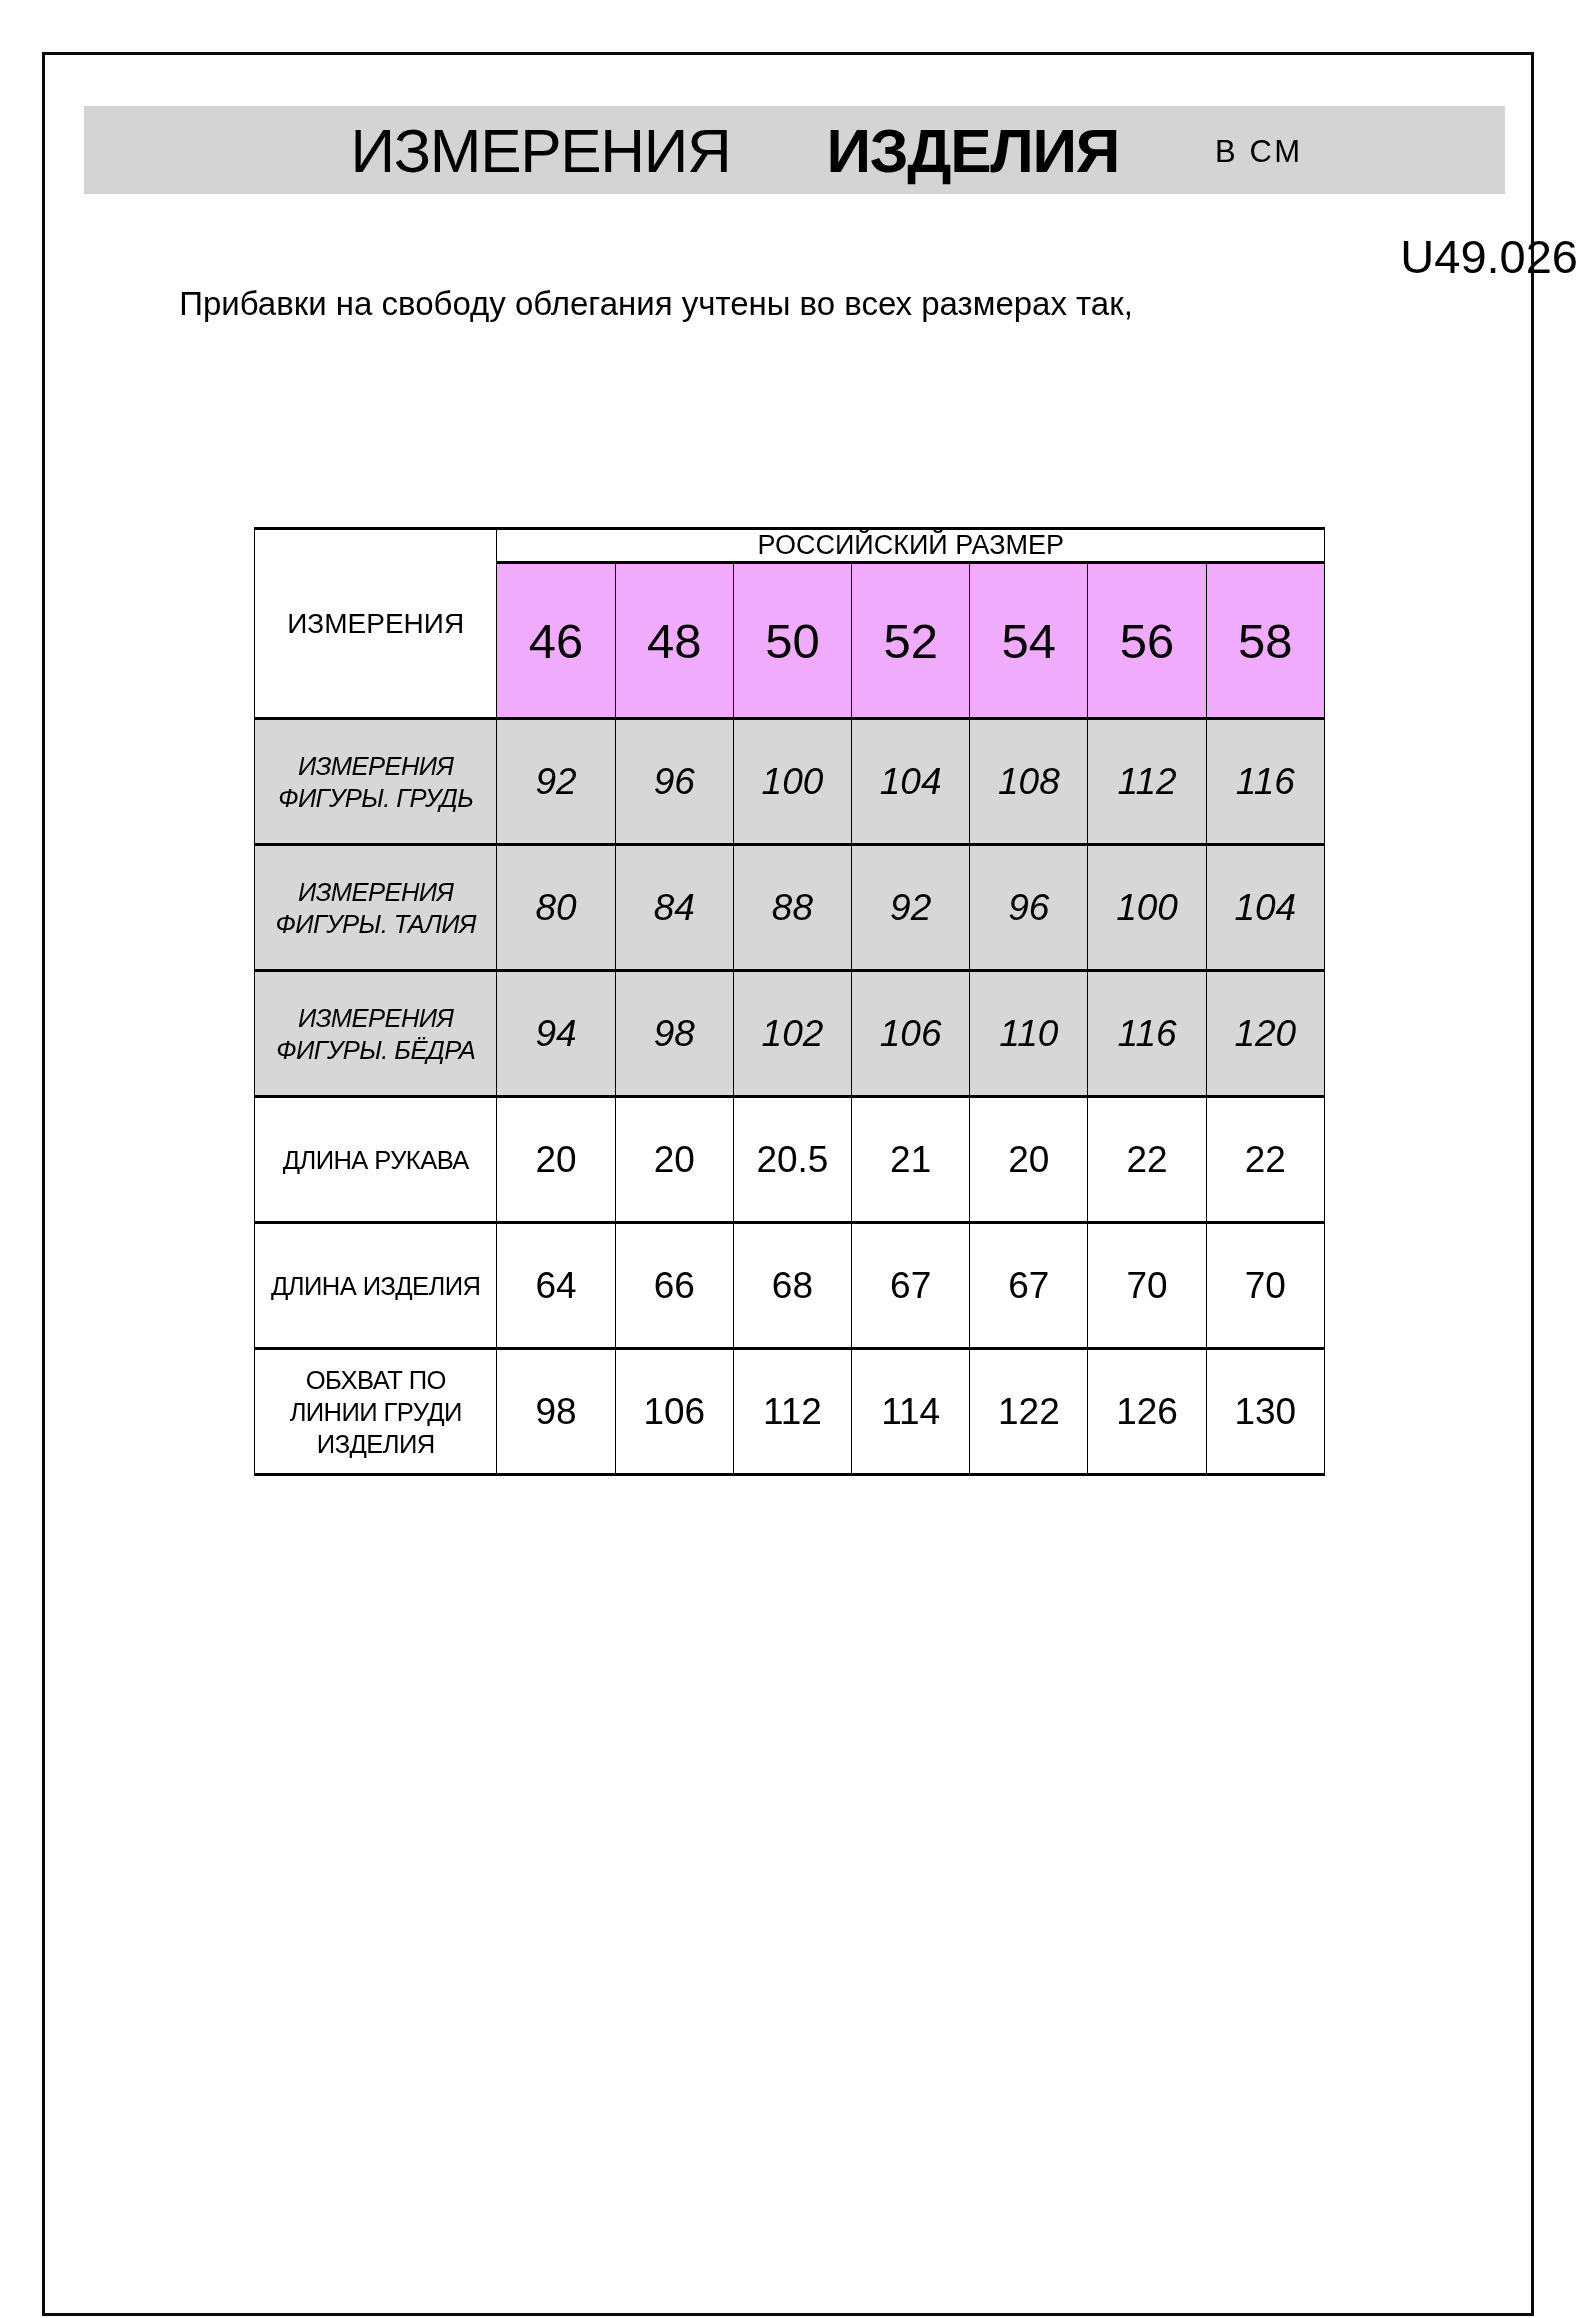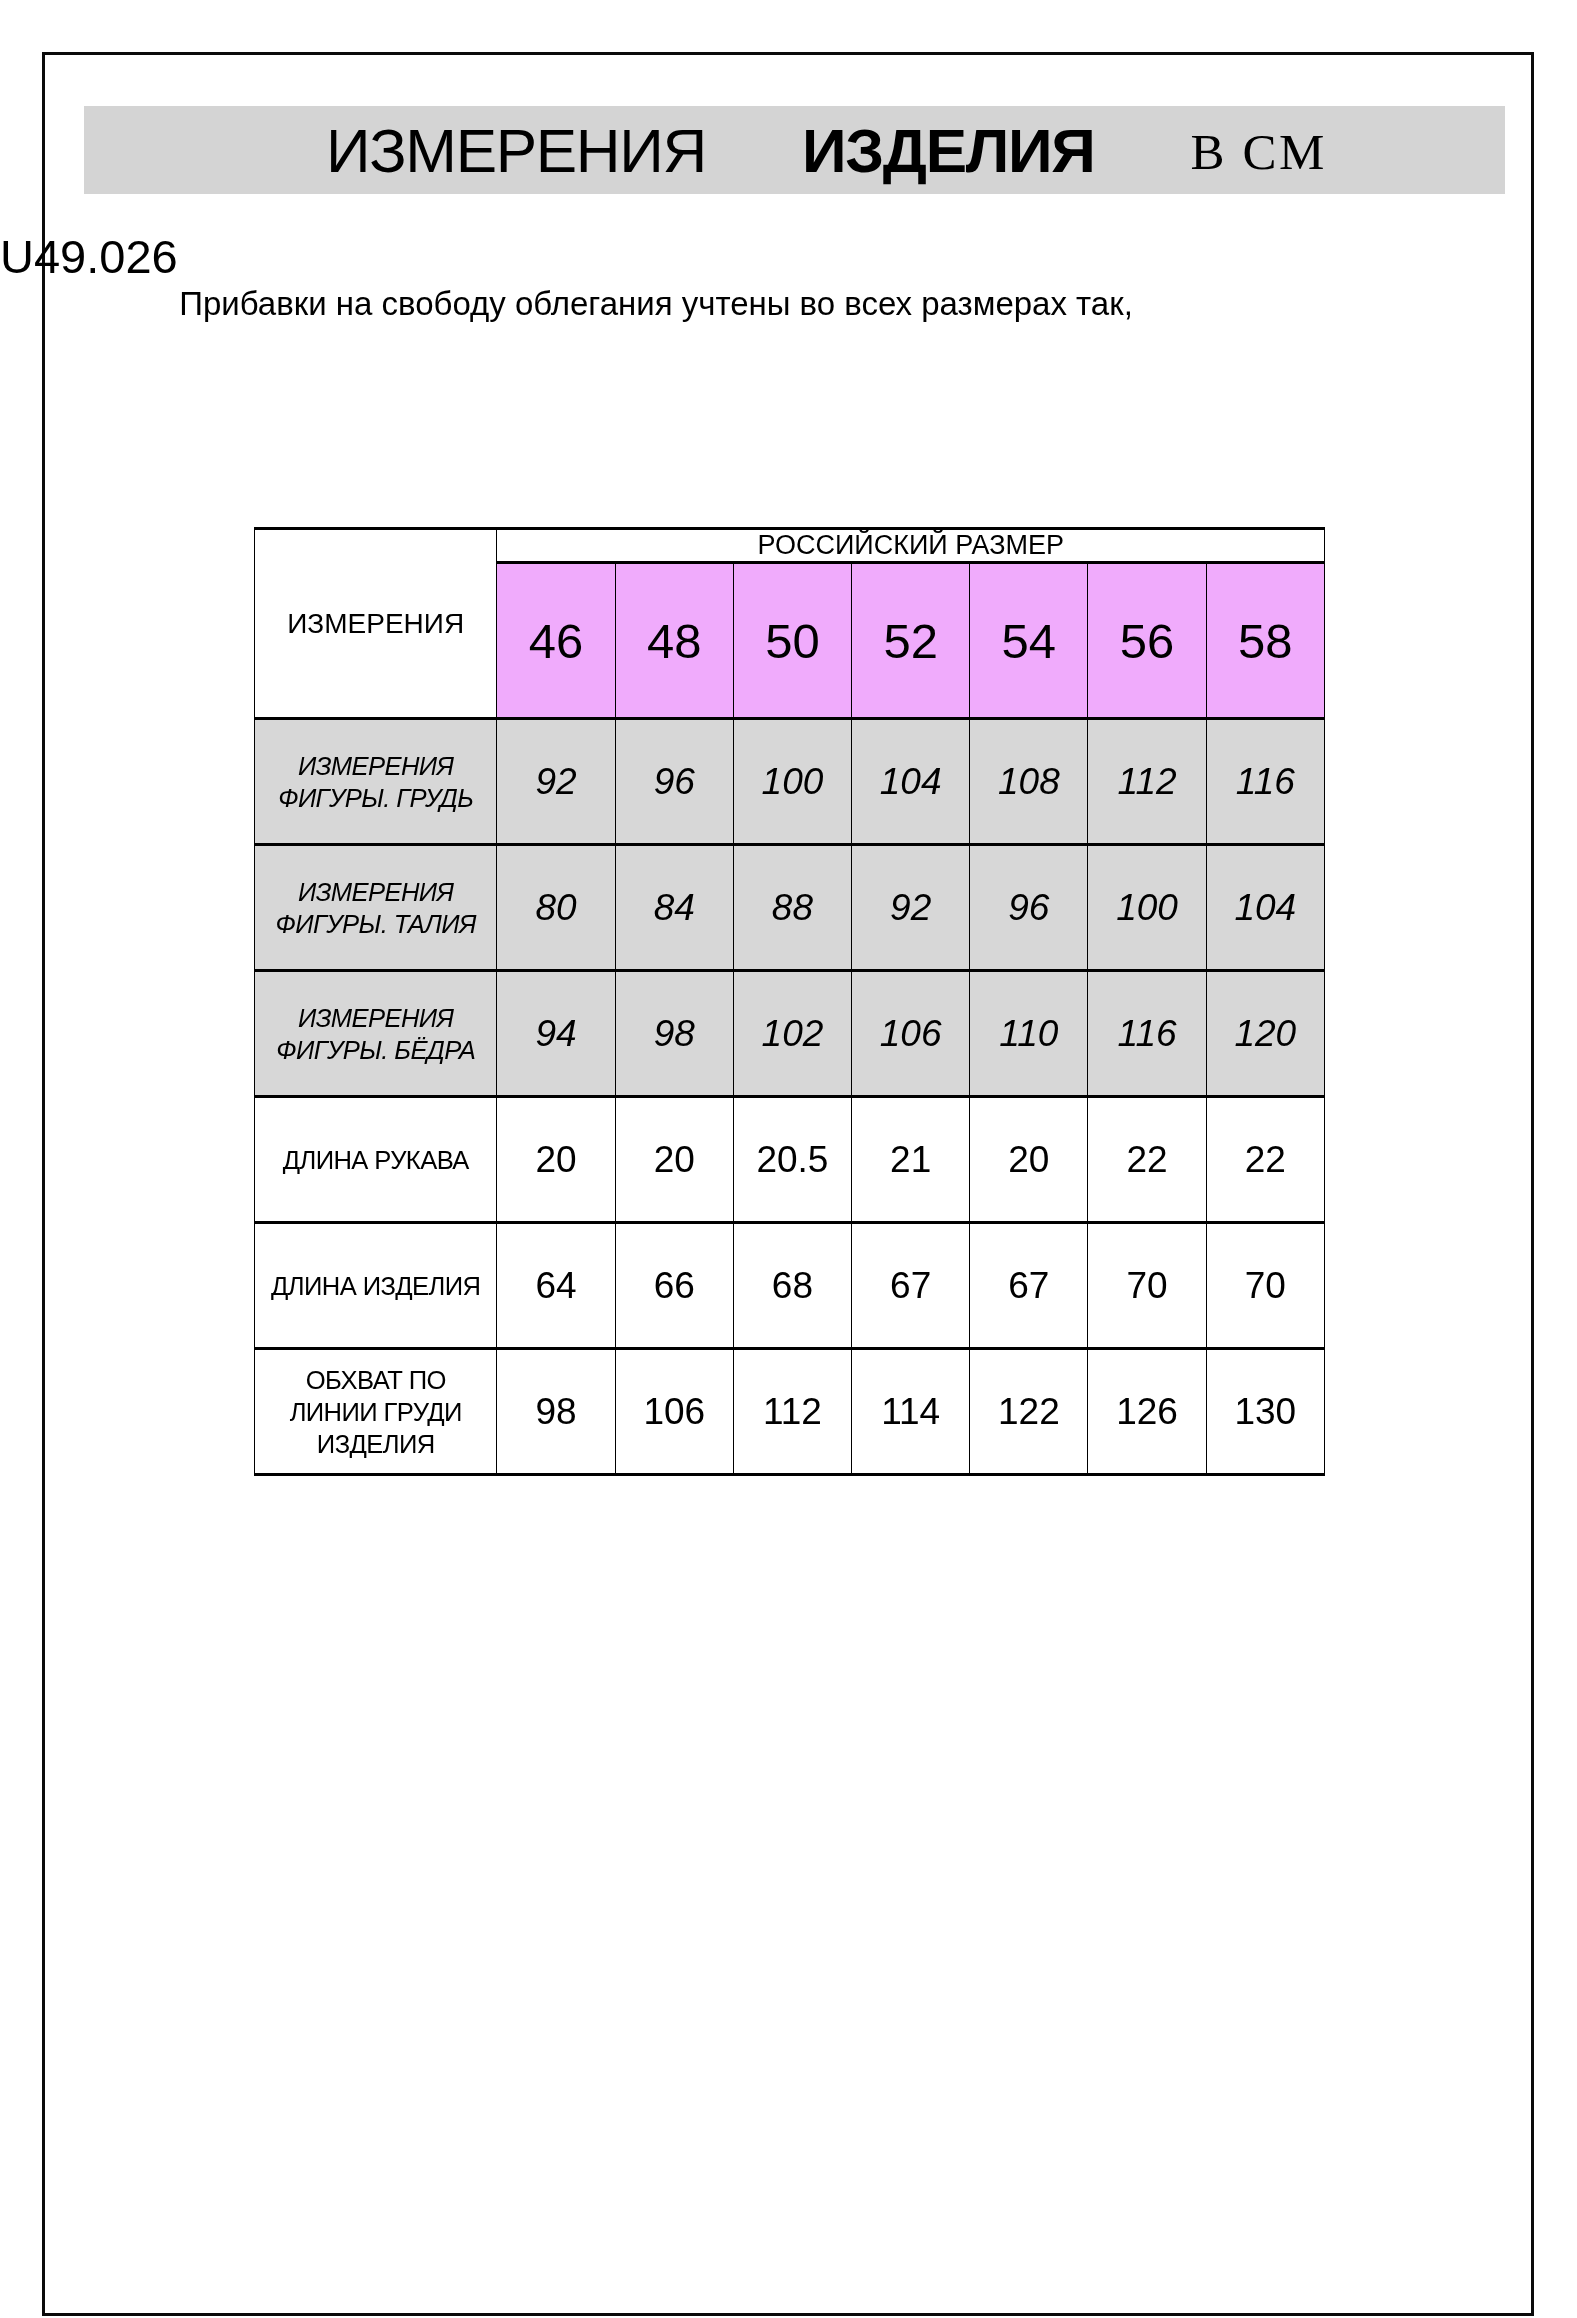--- a/index.html
+++ b/index.html
@@ -18,24 +18,24 @@
   }
   .header-bar {
     position:absolute; left:84px; top:106px;
     width:1421px; height:88px;
     background:#d4d4d4;
     display:flex; align-items:center; justify-content:center;
     gap:96px; padding-left:64px;
   }
   .title-w1 { font-size:62px; font-weight:400; letter-spacing:-1.3px; white-space:nowrap; }
   .title-w2 { font-size:62px; font-weight:700; letter-spacing:-1.3px; white-space:nowrap; }
-  .title-unit { font-size:51px; font-weight:400; letter-spacing:2.6px; white-space:nowrap; padding-top:3.8px;font-family:Liberation Serif, serif; }
+  .title-unit { font-size:31px; font-weight:400; letter-spacing:2.6px; white-space:nowrap; padding-top:3.8px; }
   .product-code {
     position:absolute; left:0; top:230px; width:1578px;
-    text-align:left; font-size:47px; line-height:1.15;
+    text-align:right; font-size:47px; line-height:1.15;
   }
   .subtitle {
     position:absolute; left:0; top:283px; width:1312px;
     text-align:center; font-size:33px; line-height:41px;
   }
   table.size-table {
     position:absolute; left:254px; top:527px;
     border-collapse:collapse; table-layout:fixed;
     width:1071px;
   }

